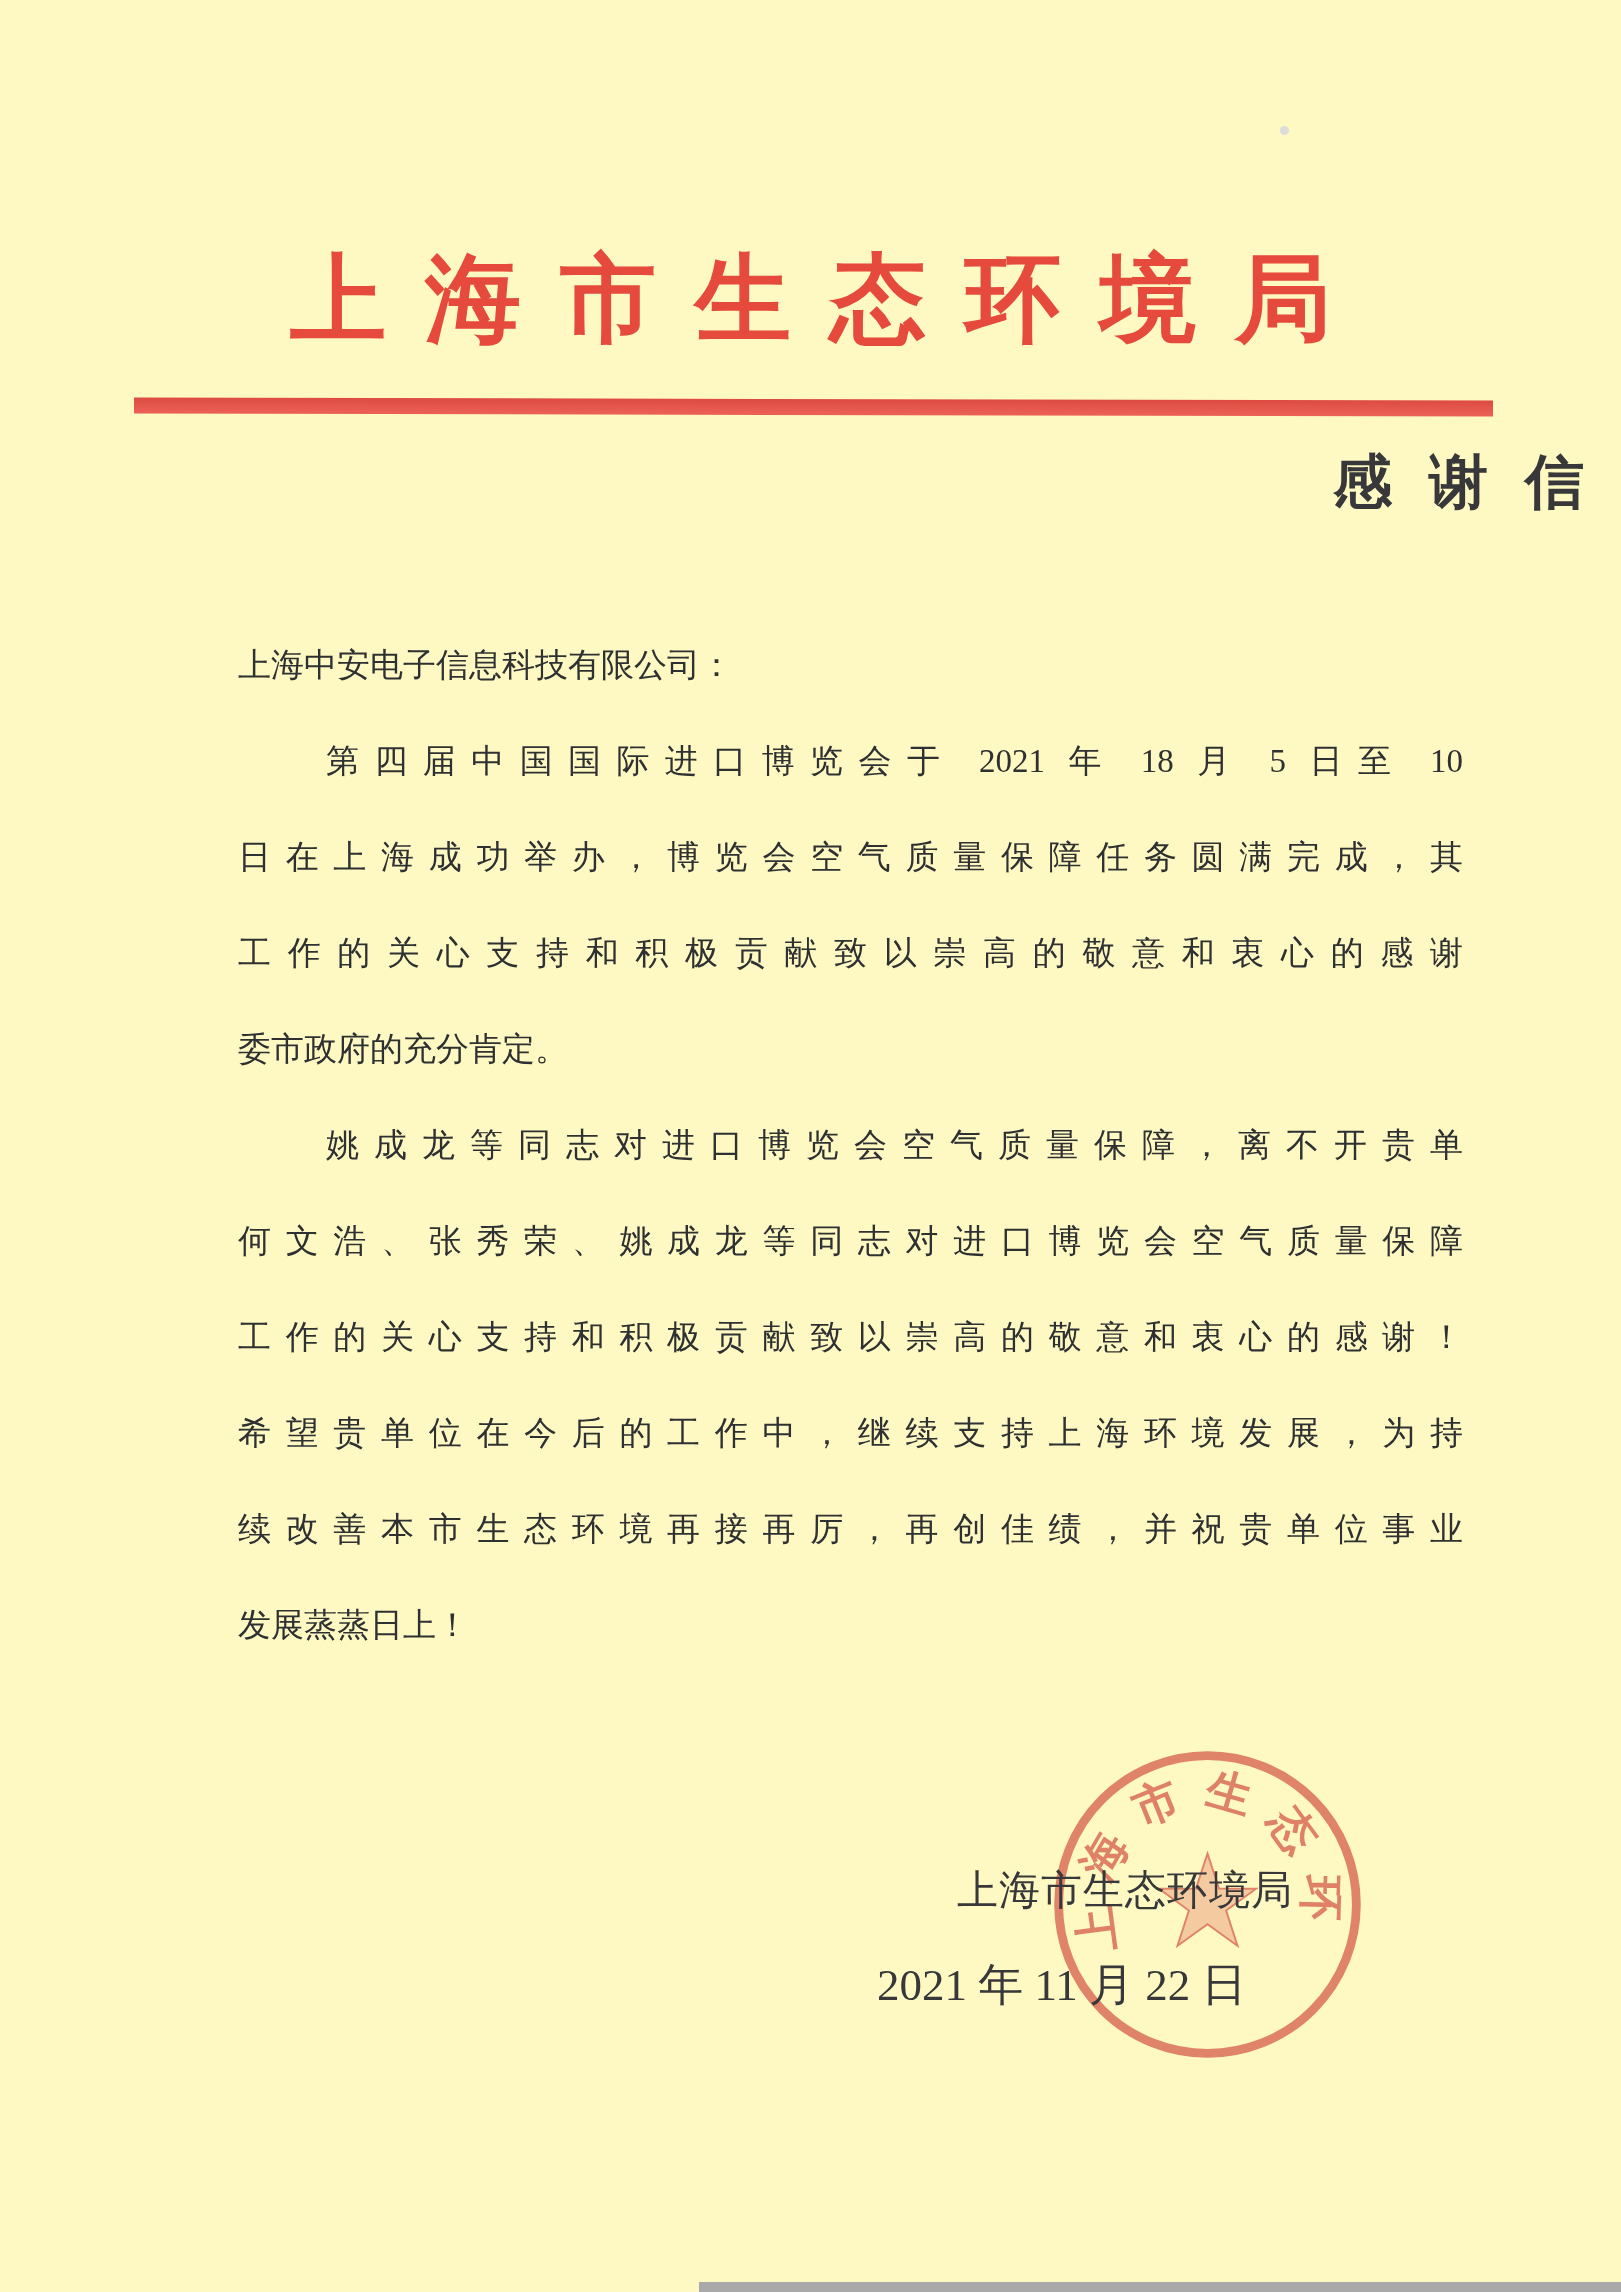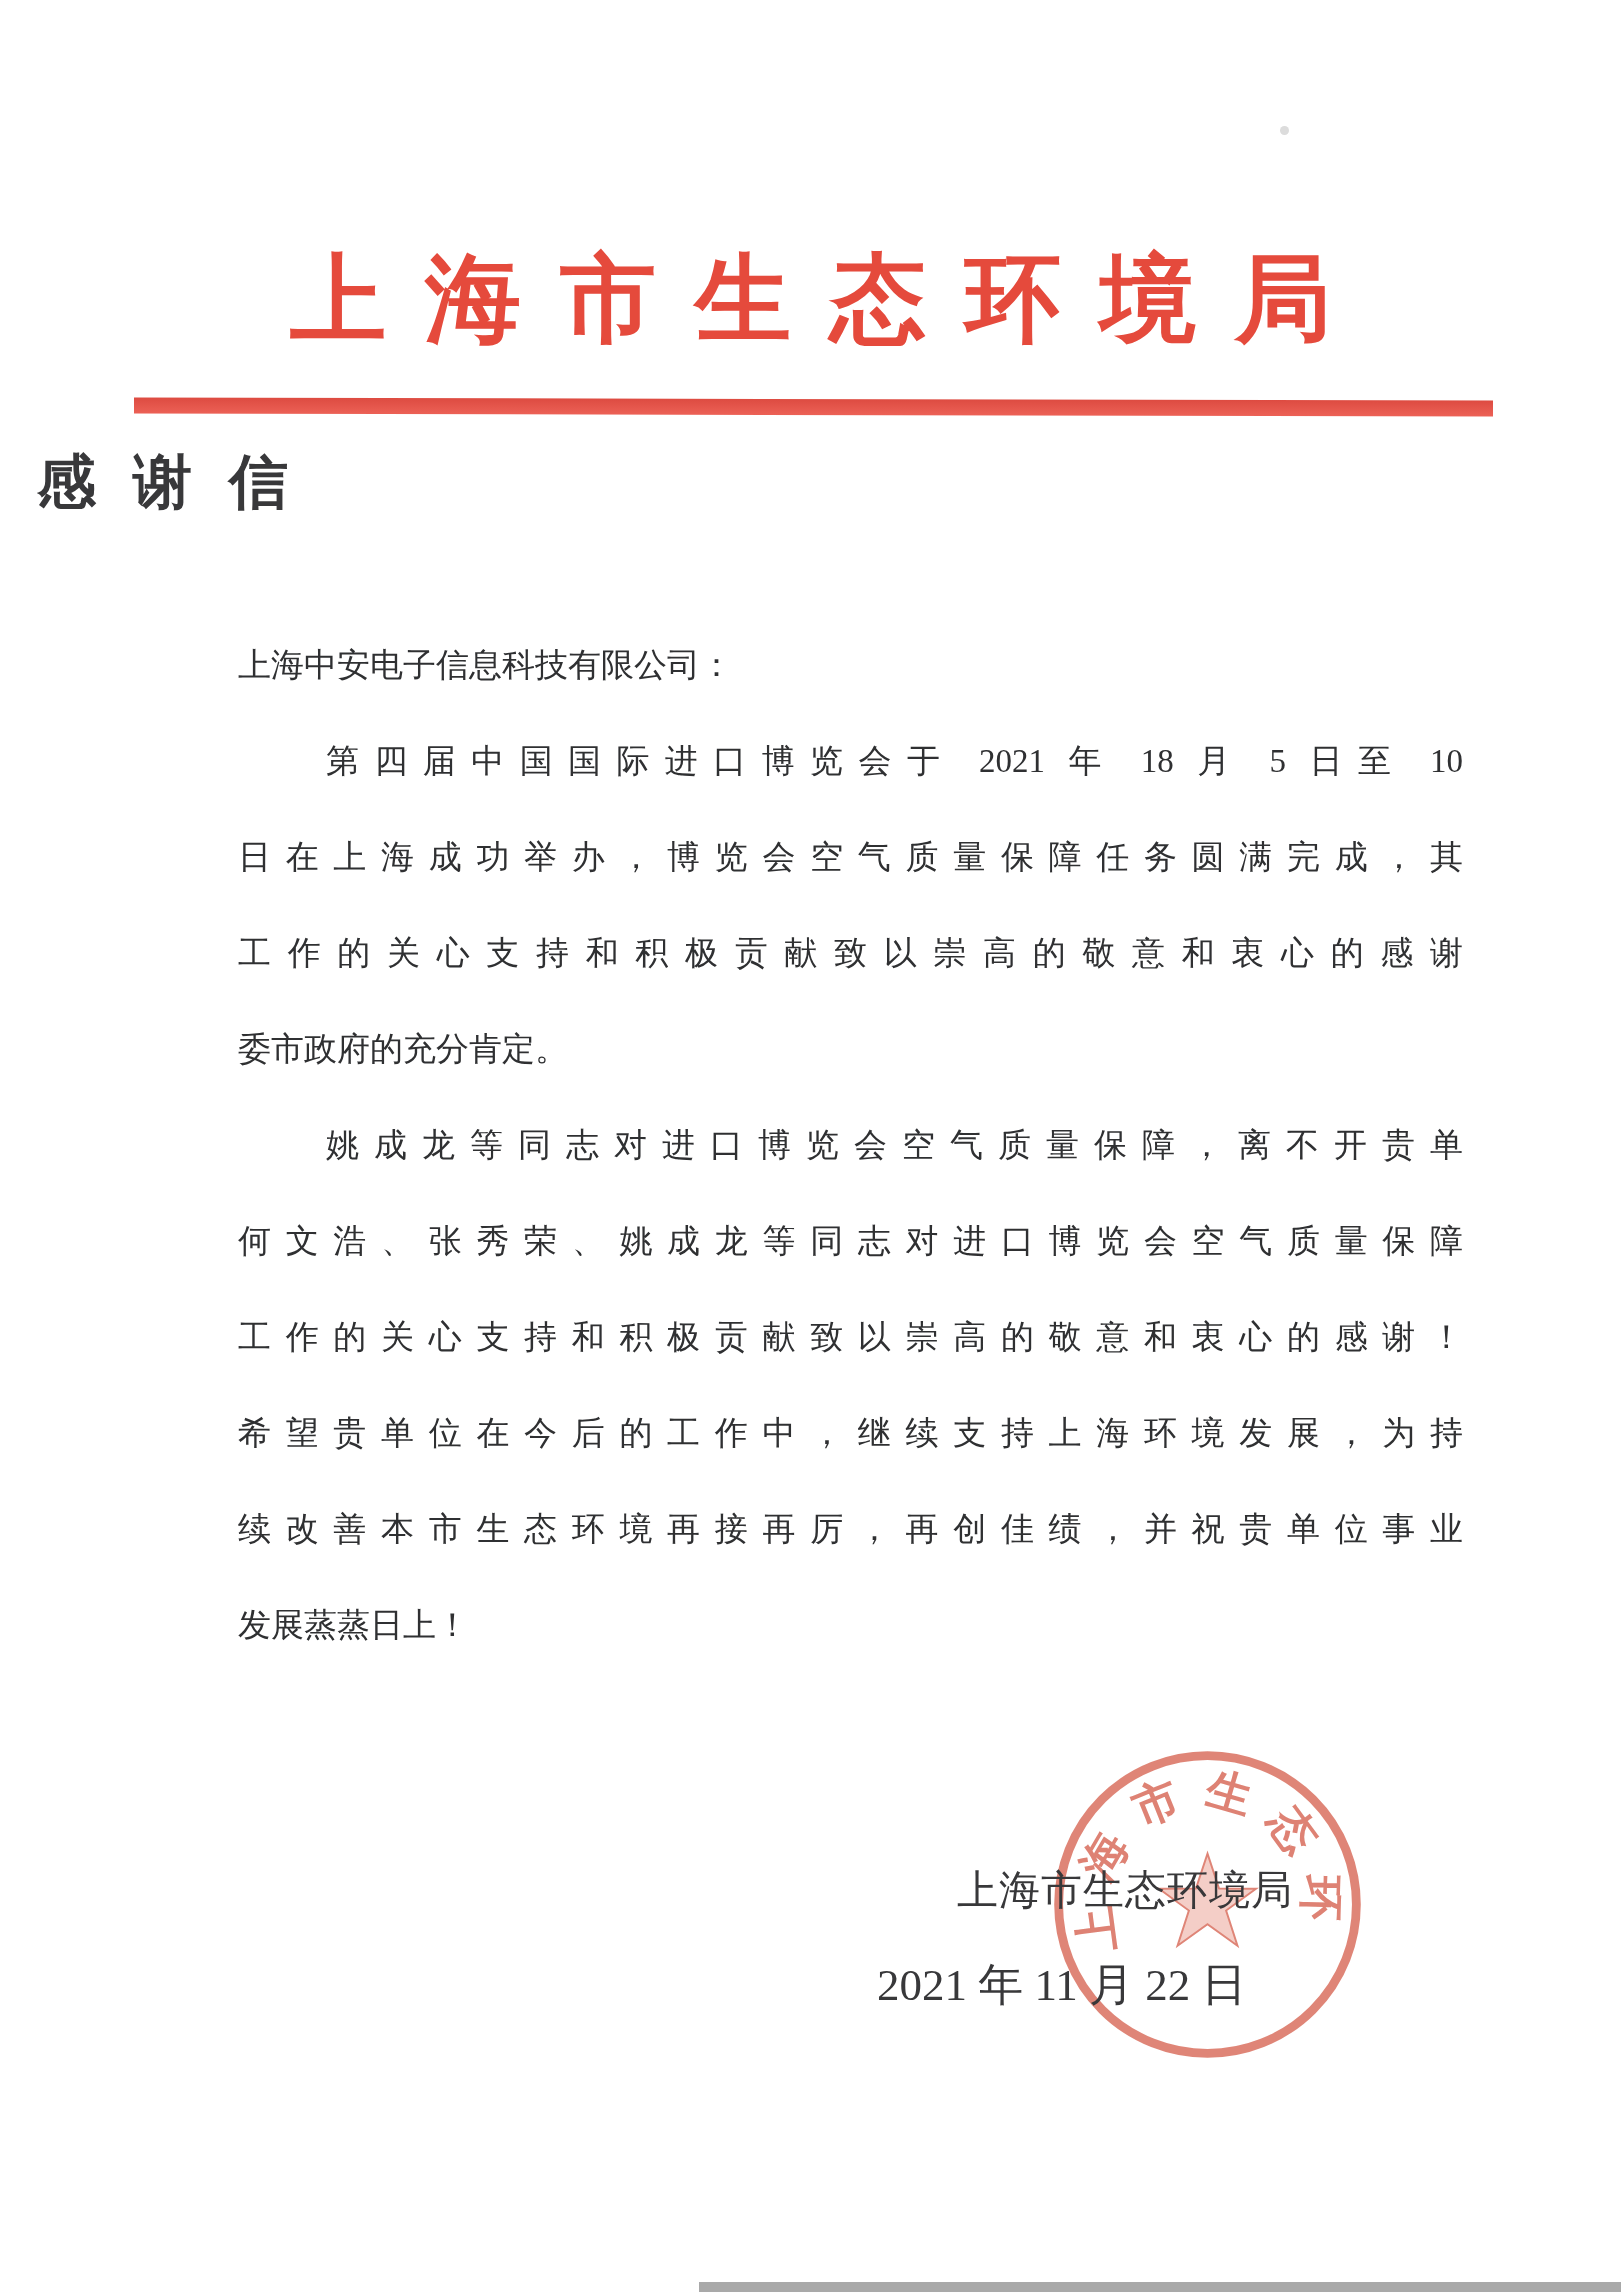--- a/index.html
+++ b/index.html
@@ -1,20 +1,20 @@
 <!DOCTYPE html>
 <html><head>
 <meta charset="utf-8">
 <style>
   html,body{margin:0;padding:0;background:#e9e9e9;}
   .page{
     position:relative;
     width:1621px;height:2293px;
     margin:0 auto;
-    background:#ffffff;
+    background:#fef9c3;
     overflow:hidden;
     font-family:"Liberation Serif","DejaVu Serif",serif;
   }
   
   .letterhead{
     position:absolute;top:245px;left:0;width:100%;
     box-sizing:border-box;
     text-align:center;
     font-size:96px;line-height:1.15;font-weight:bold;
     color:#e54a3c;
@@ -24,21 +24,21 @@
   .red-rule{
     position:absolute;top:399px;left:134px;
     width:1359px;height:15.7px;
     background:linear-gradient(#dd4b41,#ec6156);
     transform:rotate(0.12deg);
   }
   
   .doc-title{
     position:absolute;top:443px;left:0;width:100%;
     box-sizing:border-box;
-    text-align:left;
+    text-align:right;
     font-size:59px;font-weight:bold;
     color:#38383a;
     letter-spacing:37px;padding-left:37px;
     white-space:nowrap;
   }
   
   .body-block{
     position:absolute;top:617px;left:238px;width:1225px;
     color:#2f3032;
     font-size:33px;

